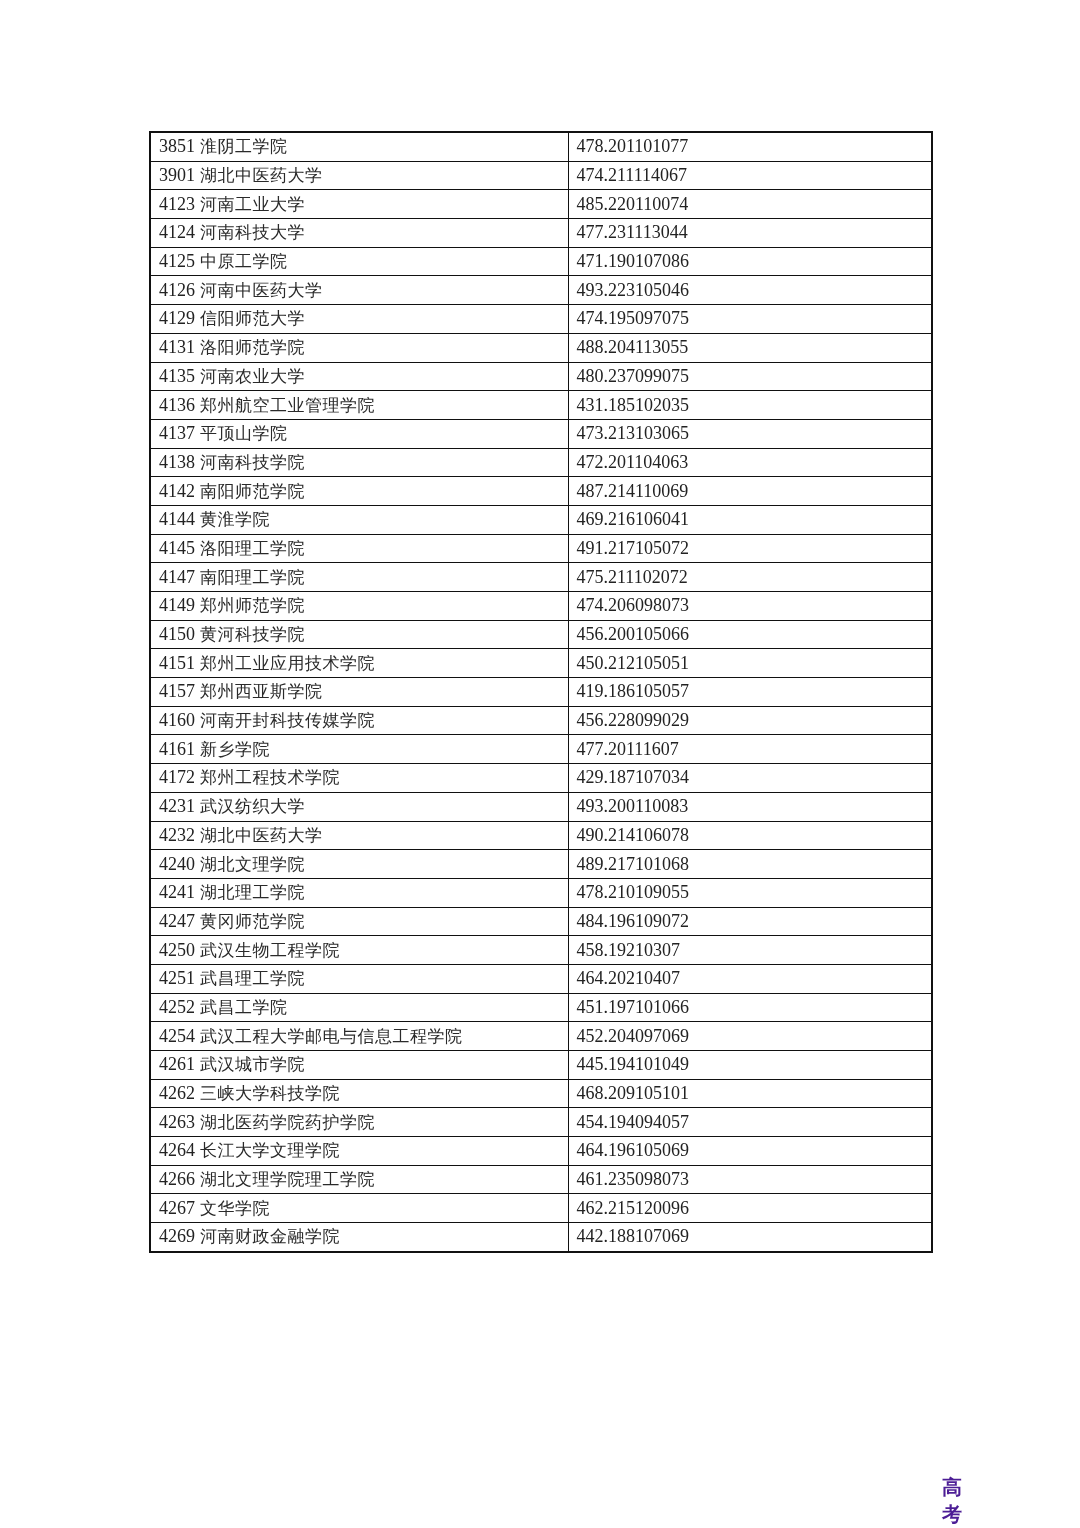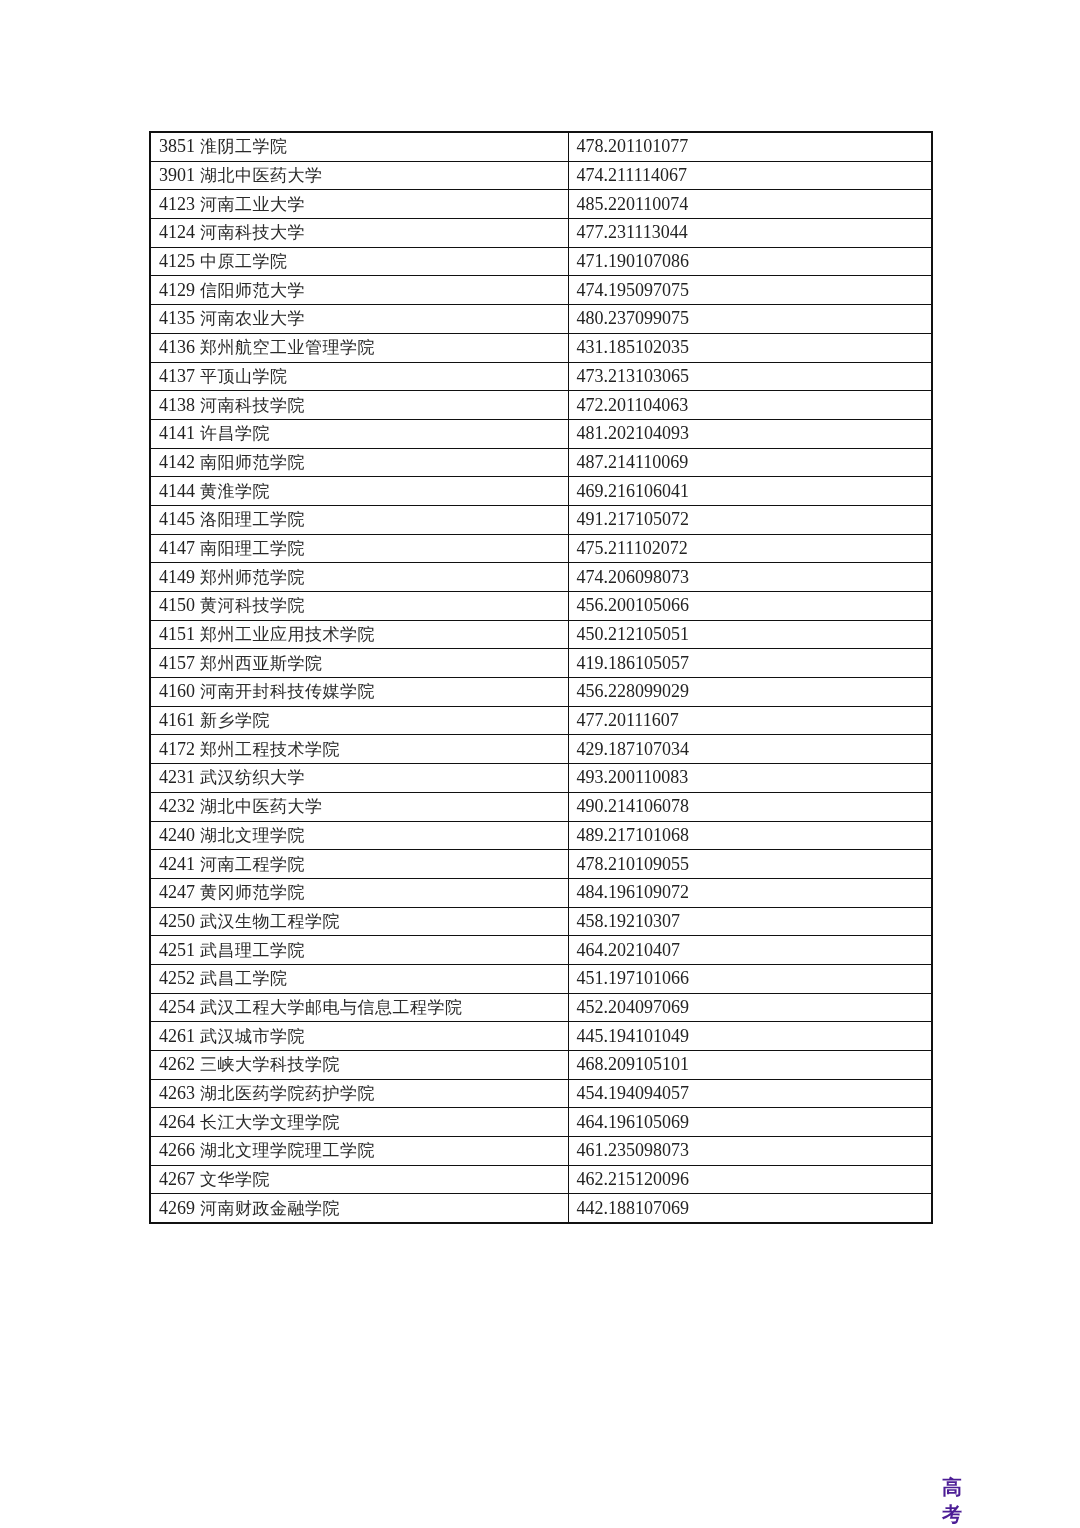--- a/index.html
+++ b/index.html
@@ -86,44 +86,48 @@
         </tr>
         <tr>
           <td class="school-cell"><span class="code">4124</span><span class="name">河南科技大学</span></td>
           <td class="value-cell">477.231113044</td>
         </tr>
         <tr>
           <td class="school-cell"><span class="code">4125</span><span class="name">中原工学院</span></td>
           <td class="value-cell">471.190107086</td>
         </tr>
         <tr>
+          <td class="school-cell"><span class="code">4126</span><span class="name">河南中医药大学</span></td>
+          <td class="value-cell">493.223105046</td>
+        </tr>
+        <tr>
           <td class="school-cell"><span class="code">4129</span><span class="name">信阳师范大学</span></td>
           <td class="value-cell">474.195097075</td>
         </tr>
         <tr>
+          <td class="school-cell"><span class="code">4131</span><span class="name">洛阳师范学院</span></td>
+          <td class="value-cell">488.204113055</td>
+        </tr>
+        <tr>
           <td class="school-cell"><span class="code">4135</span><span class="name">河南农业大学</span></td>
           <td class="value-cell">480.237099075</td>
         </tr>
         <tr>
           <td class="school-cell"><span class="code">4136</span><span class="name">郑州航空工业管理学院</span></td>
           <td class="value-cell">431.185102035</td>
         </tr>
         <tr>
           <td class="school-cell"><span class="code">4137</span><span class="name">平顶山学院</span></td>
           <td class="value-cell">473.213103065</td>
         </tr>
         <tr>
           <td class="school-cell"><span class="code">4138</span><span class="name">河南科技学院</span></td>
           <td class="value-cell">472.201104063</td>
         </tr>
         <tr>
-          <td class="school-cell"><span class="code">4141</span><span class="name">许昌学院</span></td>
-          <td class="value-cell">481.202104093</td>
-        </tr>
-        <tr>
           <td class="school-cell"><span class="code">4142</span><span class="name">南阳师范学院</span></td>
           <td class="value-cell">487.214110069</td>
         </tr>
         <tr>
           <td class="school-cell"><span class="code">4144</span><span class="name">黄淮学院</span></td>
           <td class="value-cell">469.216106041</td>
         </tr>
         <tr>
           <td class="school-cell"><span class="code">4145</span><span class="name">洛阳理工学院</span></td>
           <td class="value-cell">491.217105072</td>
@@ -166,21 +170,21 @@
         </tr>
         <tr>
           <td class="school-cell"><span class="code">4232</span><span class="name">湖北中医药大学</span></td>
           <td class="value-cell">490.214106078</td>
         </tr>
         <tr>
           <td class="school-cell"><span class="code">4240</span><span class="name">湖北文理学院</span></td>
           <td class="value-cell">489.217101068</td>
         </tr>
         <tr>
-          <td class="school-cell"><span class="code">4241</span><span class="name">河南工程学院</span></td>
+          <td class="school-cell"><span class="code">4241</span><span class="name">湖北理工学院</span></td>
           <td class="value-cell">478.210109055</td>
         </tr>
         <tr>
           <td class="school-cell"><span class="code">4247</span><span class="name">黄冈师范学院</span></td>
           <td class="value-cell">484.196109072</td>
         </tr>
         <tr>
           <td class="school-cell"><span class="code">4250</span><span class="name">武汉生物工程学院</span></td>
           <td class="value-cell">458.19210307</td>
         </tr>

